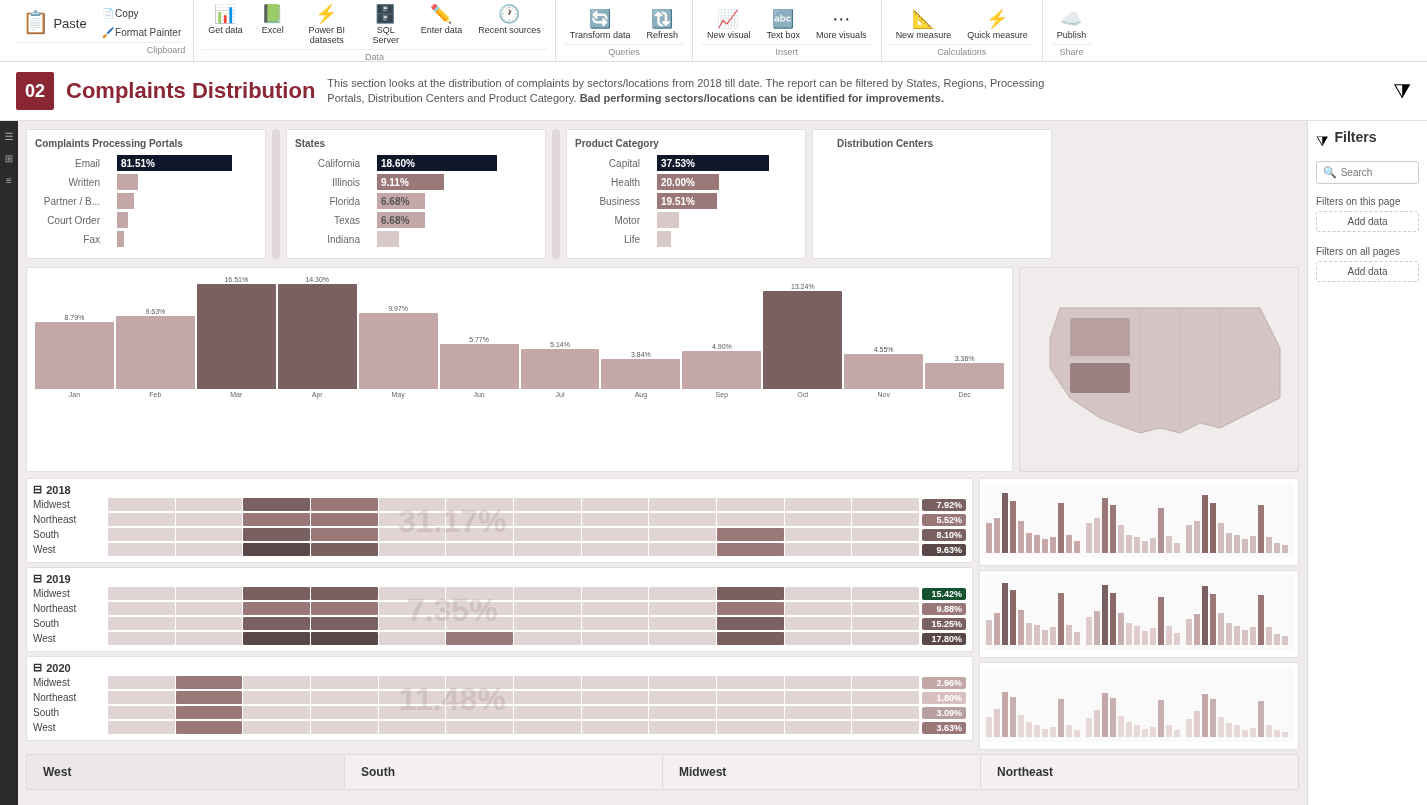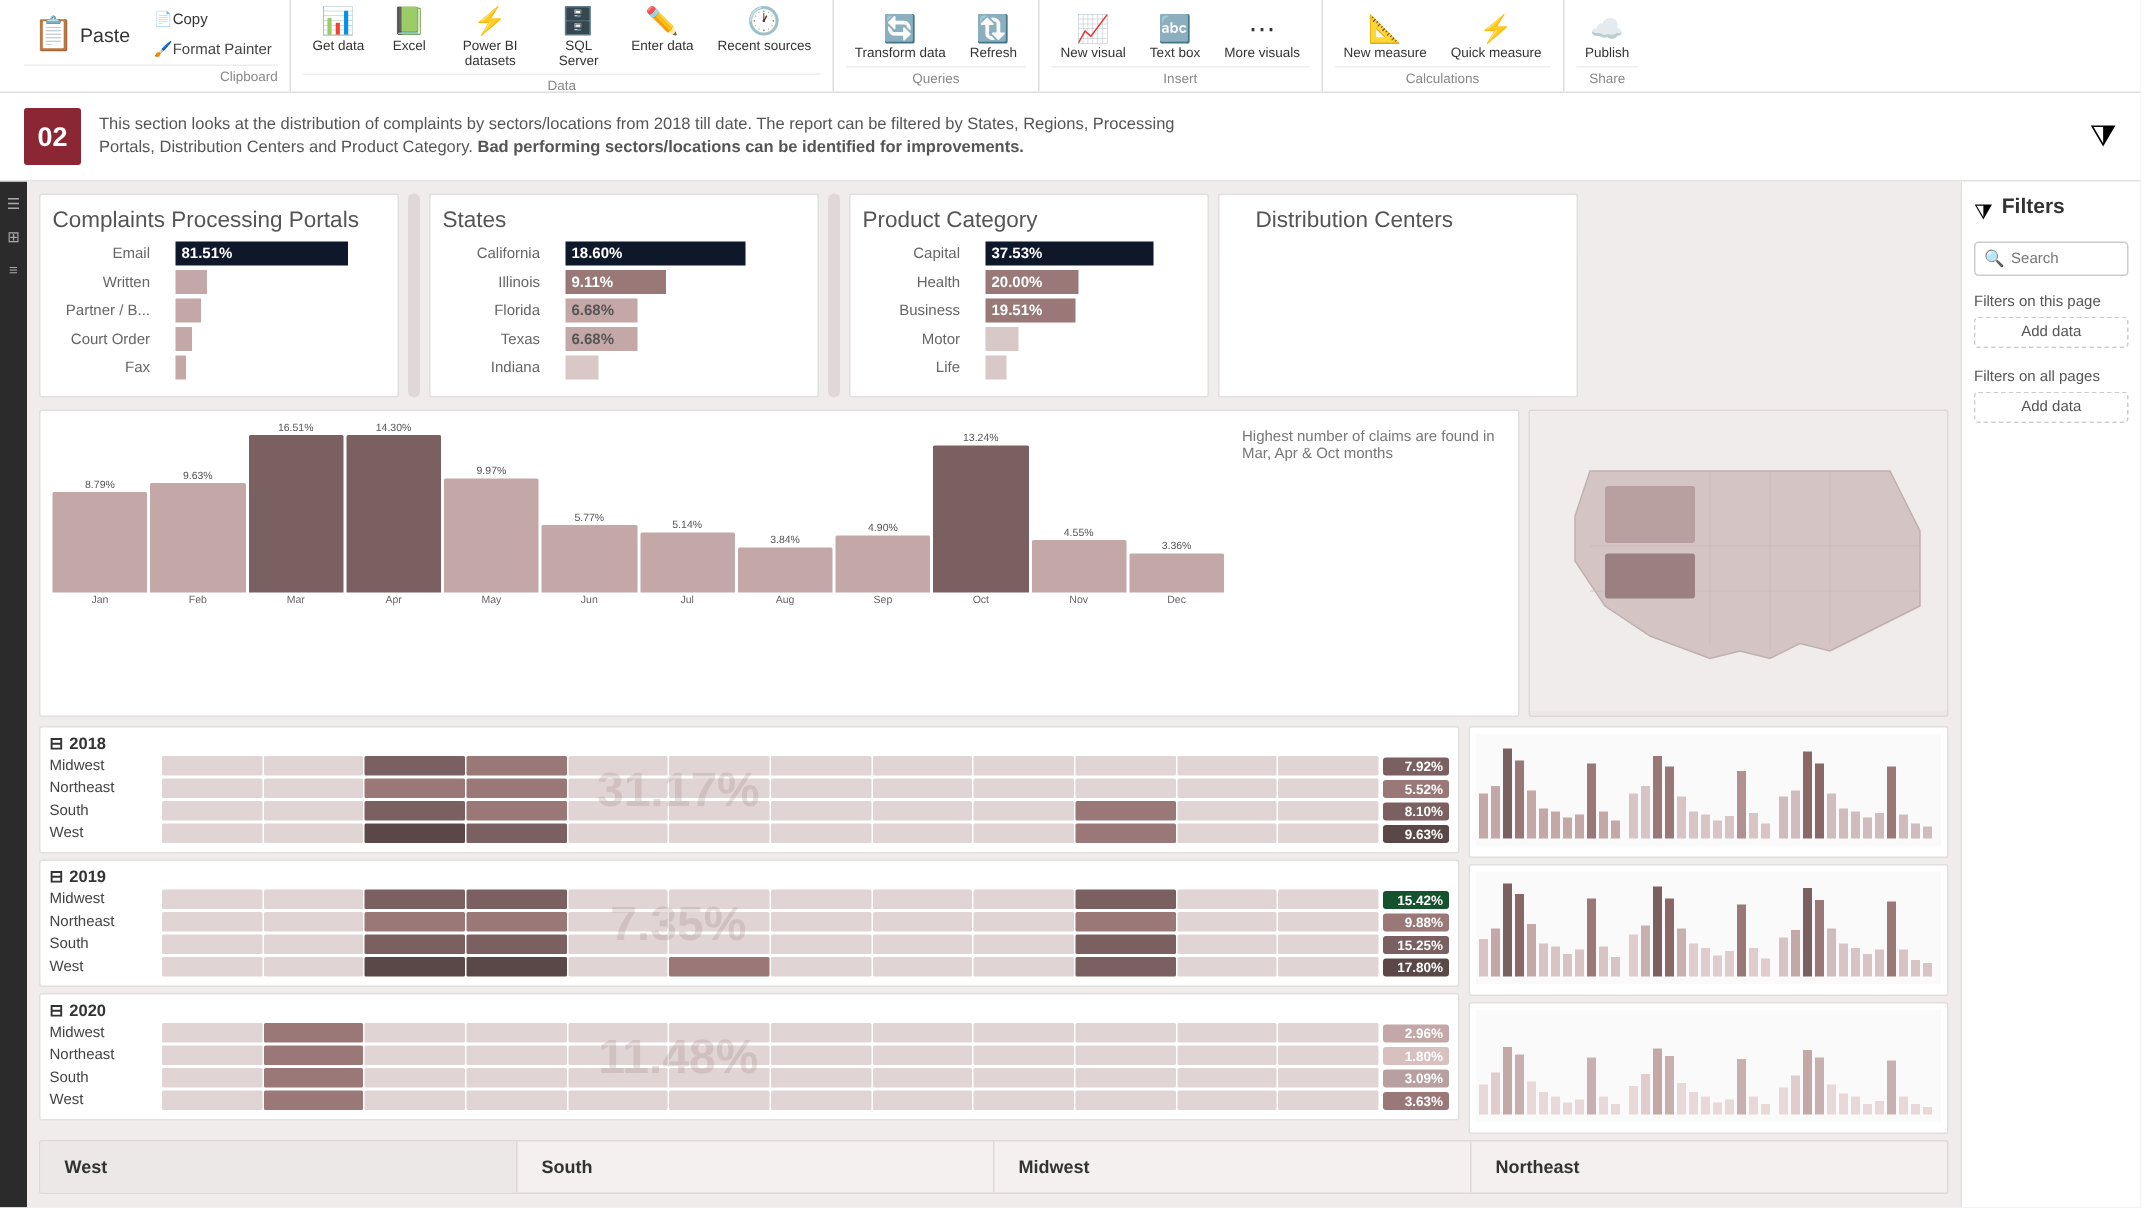--- a/index.html
+++ b/index.html
@@ -51,21 +51,21 @@
     .filters-search input { border: none; outline: none; font-size: 11px; width: 100%; }
     .filters-section-label { font-size: 10px; color: #555; margin-bottom: 4px; }
     .filters-add { font-size: 10px; color: #555; padding: 4px; border: 1px dashed #ccc; border-radius: 3px; cursor: pointer; margin-bottom: 8px; text-align: center; }
 
     
     .top-charts { display: flex; gap: 6px; margin-bottom: 8px; }
     .chart-card {
       background: #fff; border: 1px solid #e0e0e0; border-radius: 2px;
       padding: 8px; flex: 1;
     }
-    .chart-card-title { font-size: 15px; font-weight: 400; color: #555; margin-bottom: 6px; }
+    .chart-card-title { font-size: 10px; font-weight: 700; color: #555; margin-bottom: 6px; }
     .bar-row { display: flex; align-items: center; margin-bottom: 3px; gap: 17px; }
     .bar-label { font-size: 10px; color: #666; text-align: right; width: 65px; flex-shrink: 0; overflow: hidden; text-overflow: ellipsis; white-space: nowrap; }
     .bar-container { flex: 1; height: 16px; position: relative; }
     .bar { height: 100%; display: flex; align-items: center; padding-left: 4px; }
     .bar-value { font-size: 10px; color: #fff; font-weight: 600; z-index: 1; }
     .bar-dark { background: #0f172a; }
     .bar-light { background: #c4a8a8; }
     .bar-medium { background: #9a7878; }
 
     
@@ -209,20 +209,21 @@
             <span style="font-size:9px;">Publish</span>
           </div>
         </div>
         <div style="font-size:9px;color:#888;text-align:center;border-top:1px solid #eee;padding-top:2px;">Share</div>
       </div>
     </div>
   </div>
 
   <div class="section-header">
     <div class="section-number">02</div>
+    <div class="section-title">Complaints Distribution</div>
     <div class="section-desc">
       <span>This section looks at the distribution of complaints by sectors/locations from 2018 till date. The report can be filtered by States, Regions, Processing Portals, Distribution Centers and Product Category.</span>
       <strong>Bad performing sectors/locations can be identified for improvements.</strong>
     </div>
     <div style="margin-left:auto;font-size:20px;cursor:pointer;">⧩</div>
   </div>
 
   <div class="content-area">
 
     <div class="left-sidebar">
@@ -442,21 +443,20 @@
                 </div>
 
                 <div style="display:flex;flex-direction:column;align-items:center;flex:1;height:100%;justify-content:flex-end;">
                   <div style="font-size:7px;color:#555;margin-bottom:1px;">3.36%</div>
                   <div style="width:100%;height:21%;background:#c4a8a8;border-radius:1px 1px 0 0;"></div>
                   <div style="font-size:7px;color:#666;margin-top:2px;">Dec</div>
                 </div>
               </div>
             </div>
 
-            <div style="width:180px;font-size:10px;color:#777;padding:4px;">Highest number of claims are found in Mar, Apr &amp; Oct months</div>
           </div>
         </div>
 
         <div style="width:280px;background:#ece8e8;border:1px solid #e0d8d8;border-radius:2px;overflow:hidden;position:relative;">
           <svg viewBox="0 0 280 200" width="280" height="200">
 
             <rect x="0" y="0" width="280" height="200" fill="#f0ecec"></rect>
 
             <path d="M40,40 L240,40 L250,60 L260,80 L260,130 L220,150 L200,160 L180,155 L160,165 L140,160 L120,165 L80,150 L50,130 L30,100 L30,70 Z" fill="#d4c4c4" stroke="#c0b0b0" stroke-width="1"></path>
 

